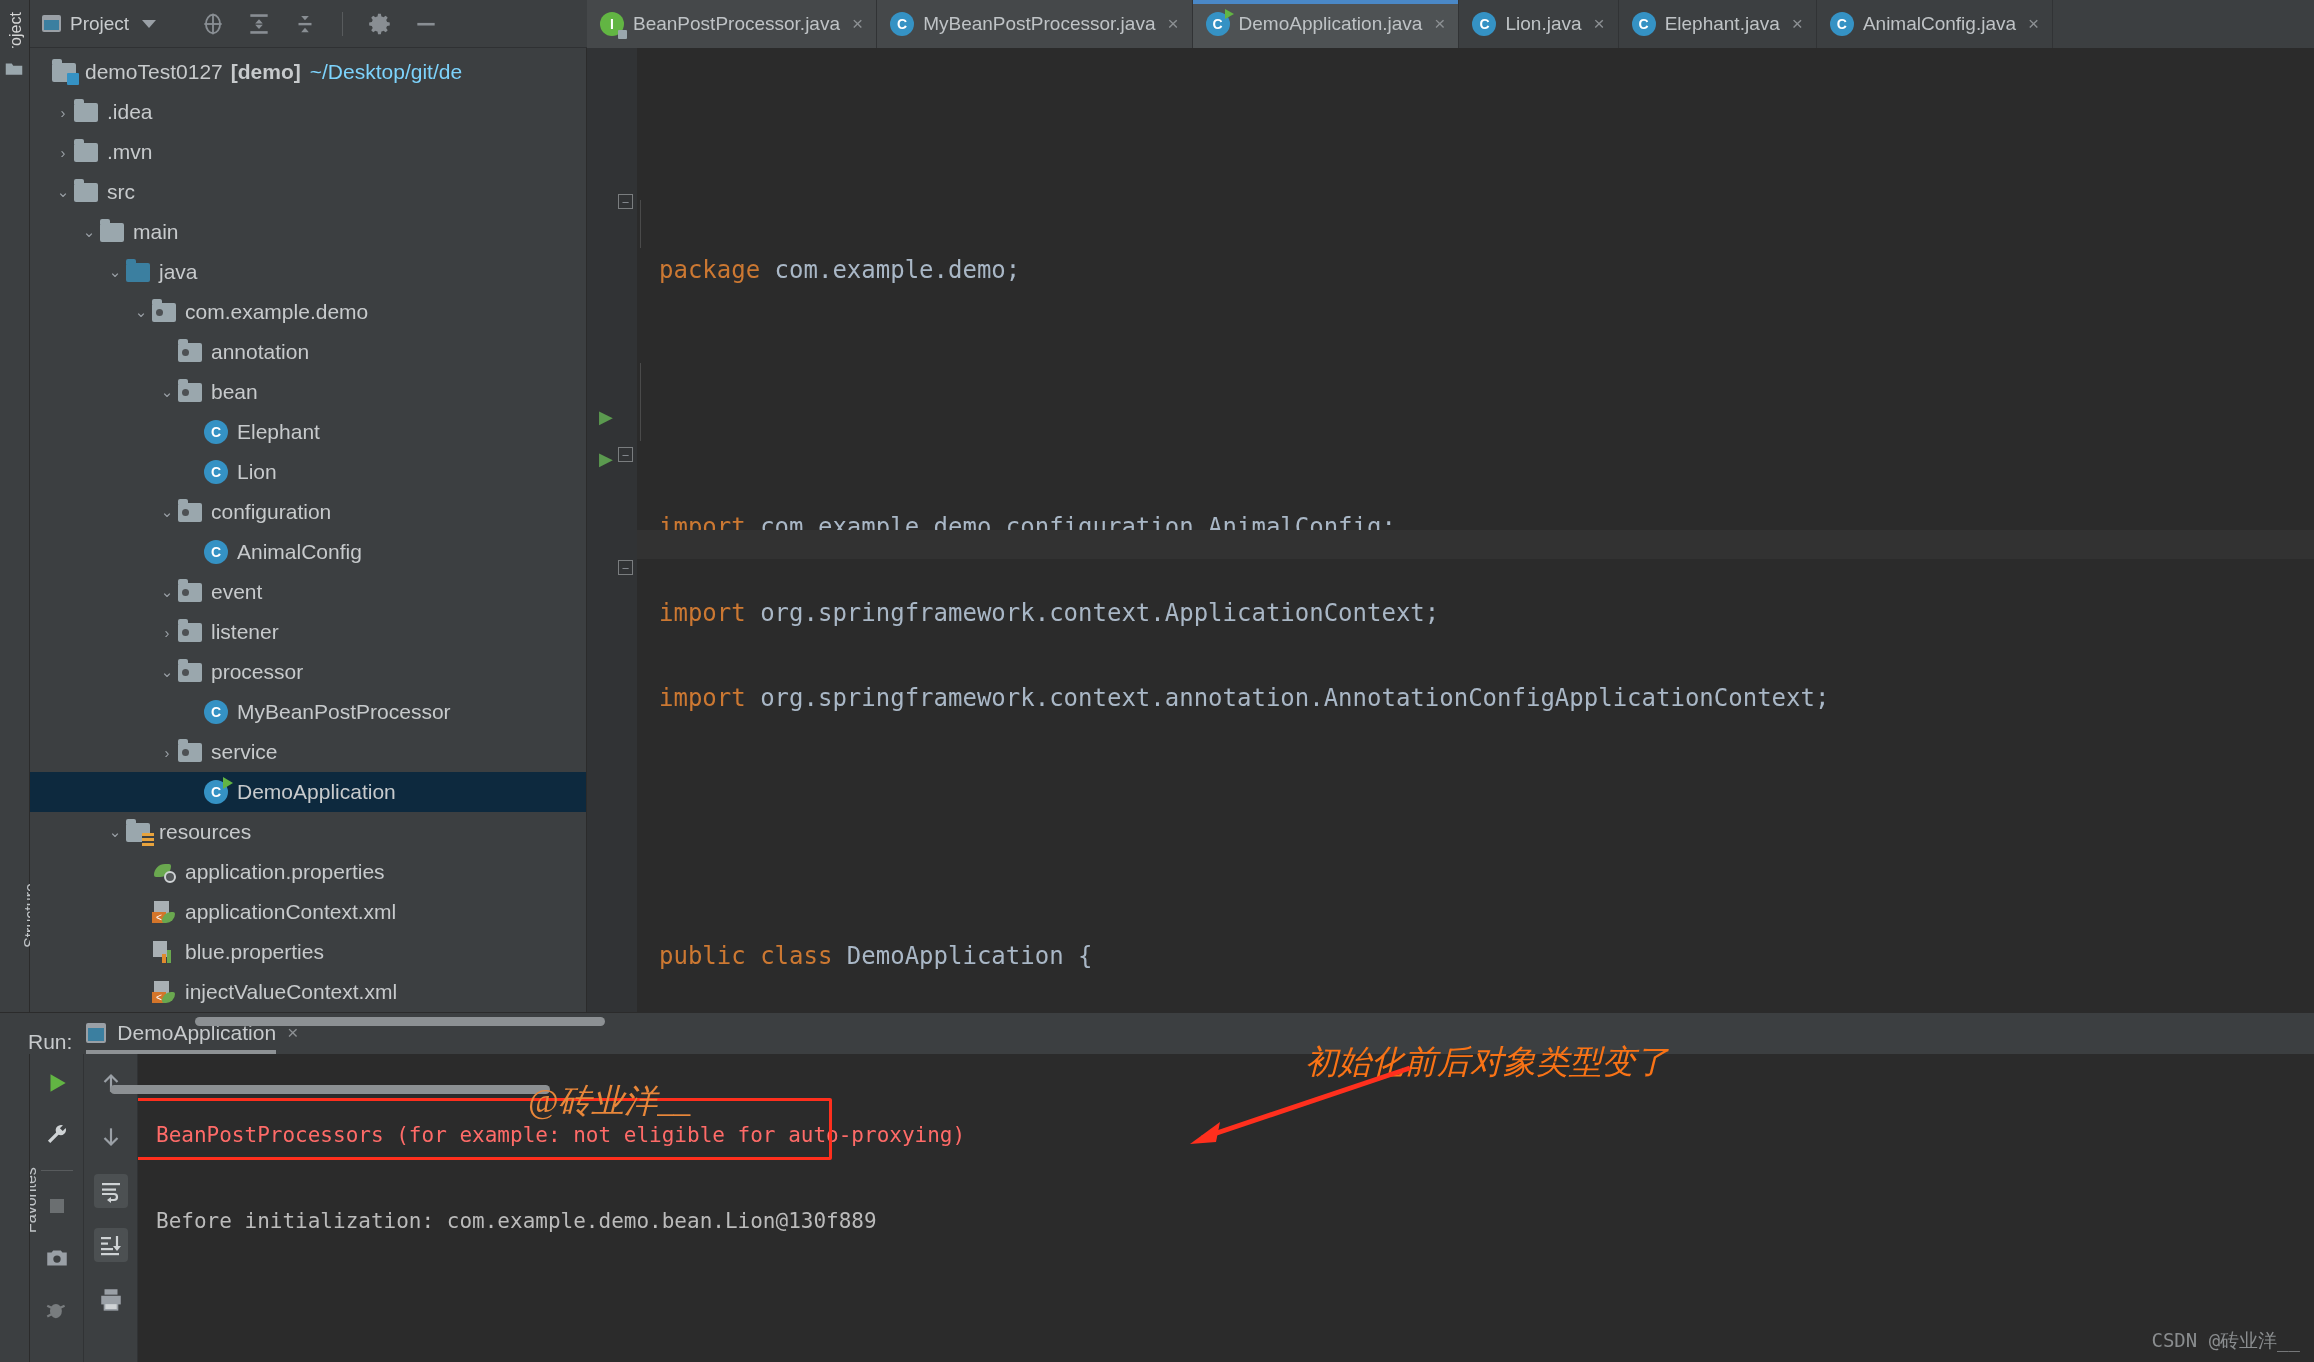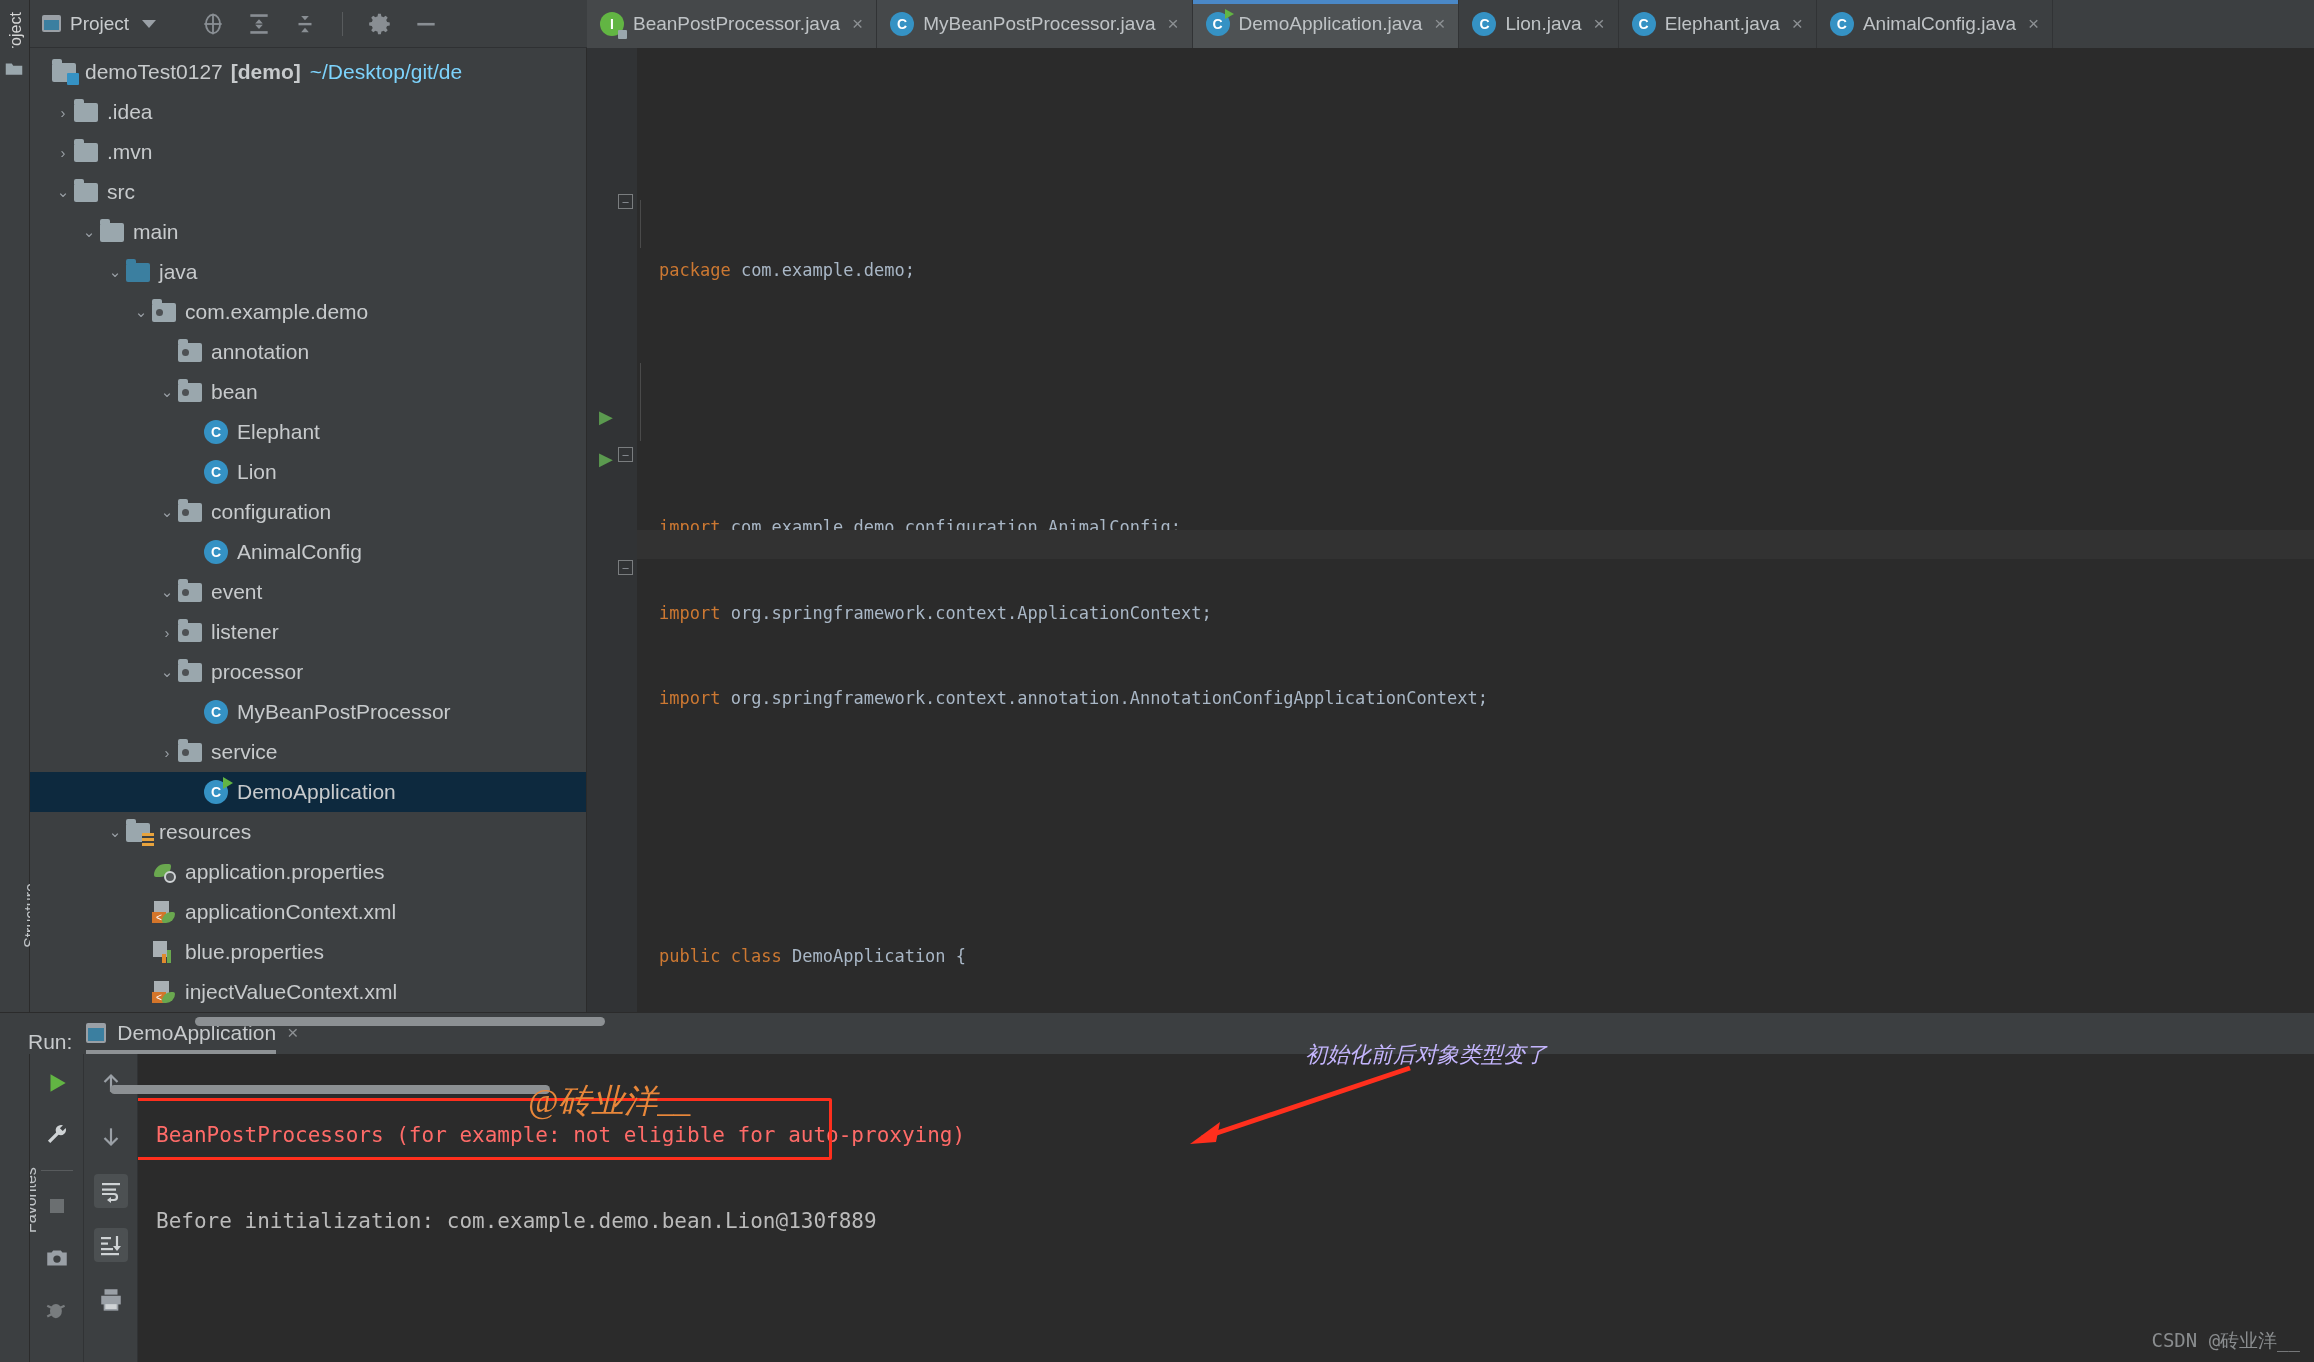--- a/index.html
+++ b/index.html
@@ -157,21 +157,21 @@
   
   .editor { flex: 1; background: #2b2b2b; display: flex; min-width: 0; position: relative; }
   .gutter {
     width: 50px; flex: 0 0 50px; background: #313335; position: relative;
   }
   .gutter-mark { position: absolute; left: 12px; font-size: 18px; color: #5b9a4f; }
   .fold-mark { position: absolute; right: 4px; width: 15px; height: 15px;
     border: 1px solid #7a7d7f; color: #9aa0a6; font-size: 11px; line-height: 13px; text-align: center; }
   .code-area {
     flex: 1; position: relative; padding: 36px 0 0 22px;
-    font-family: "DejaVu Sans Mono", monospace; font-size: 17px; line-height: 28.6px;
+    font-family: "DejaVu Sans Mono", monospace; font-size: 24px; line-height: 28.6px;
     color: #a9b7c6; white-space: pre; overflow: hidden;
   }
   .kw { color: #cc7832; }
   .plain { color: #a9b7c6; }
   .code-line { height: 28.6px; }
   .caret-line { position: absolute; left: 0; right: 0; height: 29px; background: #323232; }
   .indent-guide { position: absolute; width: 1px; background: #4a4a4a; }
 
   
   .run-panel { height: 350px; flex: 0 0 350px; background: #3c3f41; display: flex; flex-direction: column; }
@@ -213,22 +213,22 @@
     padding: 10px 0 0 18px; color: #bbbbbb; white-space: pre; overflow: hidden;
   }
   .con-err { color: #ff6b68; }
   .con-line { height: 28.5px; }
   .hl-box {
     position: absolute; border: 3px solid #ff2f1d; border-radius: 2px;
   }
 
   
   .anno {
-    position: absolute; color: #c4b5fd; font-family: "Liberation Serif", serif;
-    font-style: italic; font-size: 22px; white-space: nowrap;
+    position: absolute; color: #f97316; font-family: "Liberation Serif", serif;
+    font-style: italic; font-size: 33px; white-space: nowrap;
   }
   .anno-orange {
     position: absolute; color: #e8873a; font-family: "Liberation Serif", serif;
     font-style: italic; font-size: 33px; white-space: nowrap;
   }
   .watermark {
     position: absolute; right: 14px; bottom: 8px; color: #8a8d8f; font-size: 19px;
   }
 
   .hscroll {

